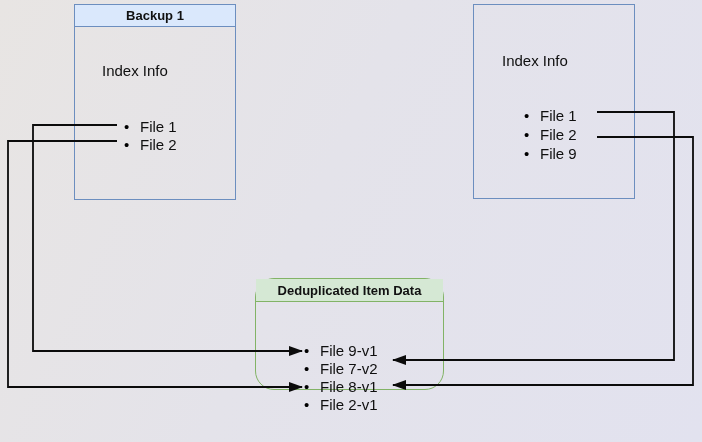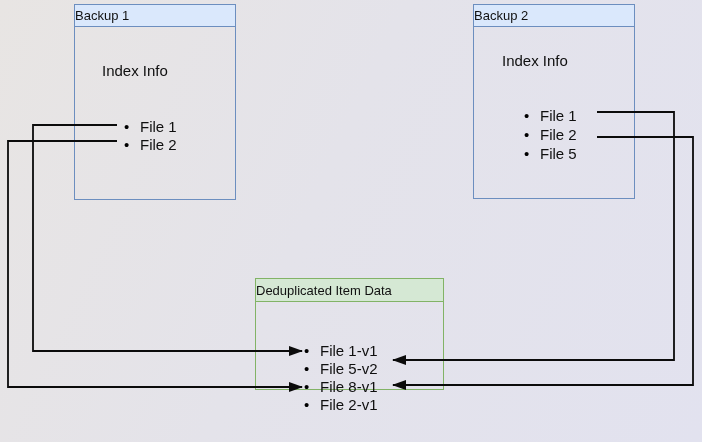--- a/index.html
+++ b/index.html
@@ -18,22 +18,22 @@
     position: absolute;
     border: 1px solid;
     box-sizing: border-box;
     background: transparent;
   }
   .box.blue  { border-color: #6c8ebf; }
   .box.green { border-color: #82b366; }
   .box-header {
     display: flex;
     align-items: center;
-    justify-content: flex-start;
-    font-weight: normal;
+    justify-content: center;
+    font-weight: bold;
     font-size: 13px;
     color: #111;
     border-bottom: 1px solid;
     box-sizing: border-box;
   }
   .blue  .box-header { background: #dae8fc; border-color: #6c8ebf; height: 22px; }
   .green .box-header { background: #d5e8d4; border-color: #82b366; height: 23px; }
   .subtitle {
     position: absolute;
     font-size: 15px;
@@ -90,52 +90,49 @@
         <span>File 1</span>
       </li>
       <li>
         <span class="bullet">•</span>
         <span>File 2</span>
       </li>
     </ul>
   </div>
 
   <div class="box blue" style="left:473px; top:4px; width:162px; height:195px;">
-    <div class="box-header">
-      <span>Backup 2</span>
-    </div>
     <div class="subtitle" style="left:28px; top:47px;">Index Info</div>
     <ul class="file-list row19" style="left:50px; top:101px;">
       <li>
         <span class="bullet">•</span>
         <span>File 1</span>
       </li>
       <li>
         <span class="bullet">•</span>
         <span>File 2</span>
       </li>
       <li>
         <span class="bullet">•</span>
-        <span>File 5</span>
+        <span>File 9</span>
       </li>
     </ul>
   </div>
 
-  <div class="box green" style="left:255px; top:278px; width:189px; height:112px;">
+  <div class="box green" style="left:255px; top:278px; width:189px; height:112px;border-radius:19px;">
     <div class="box-header">
       <span>Deduplicated Item Data</span>
     </div>
     <ul class="file-list row18" style="left:48px; top:62px;">
       <li>
         <span class="bullet">•</span>
-        <span>File 1-v1</span>
+        <span>File 9-v1</span>
       </li>
       <li>
         <span class="bullet">•</span>
-        <span>File 5-v2</span>
+        <span>File 7-v2</span>
       </li>
       <li>
         <span class="bullet">•</span>
         <span>File 8-v1</span>
       </li>
       <li>
         <span class="bullet">•</span>
         <span>File 2-v1</span>
       </li>
     </ul>

